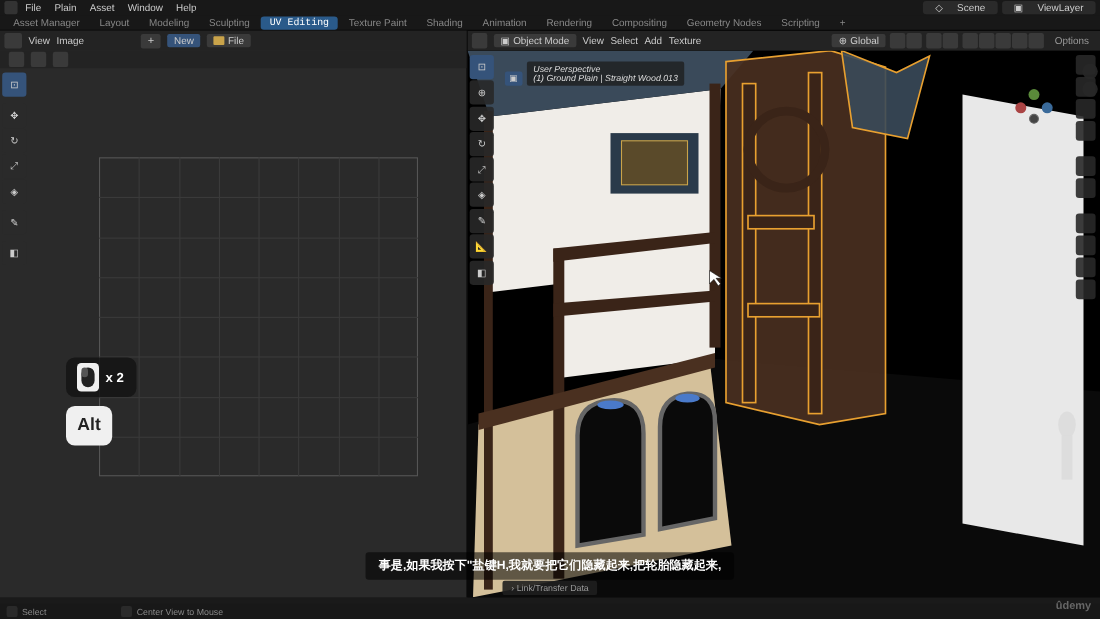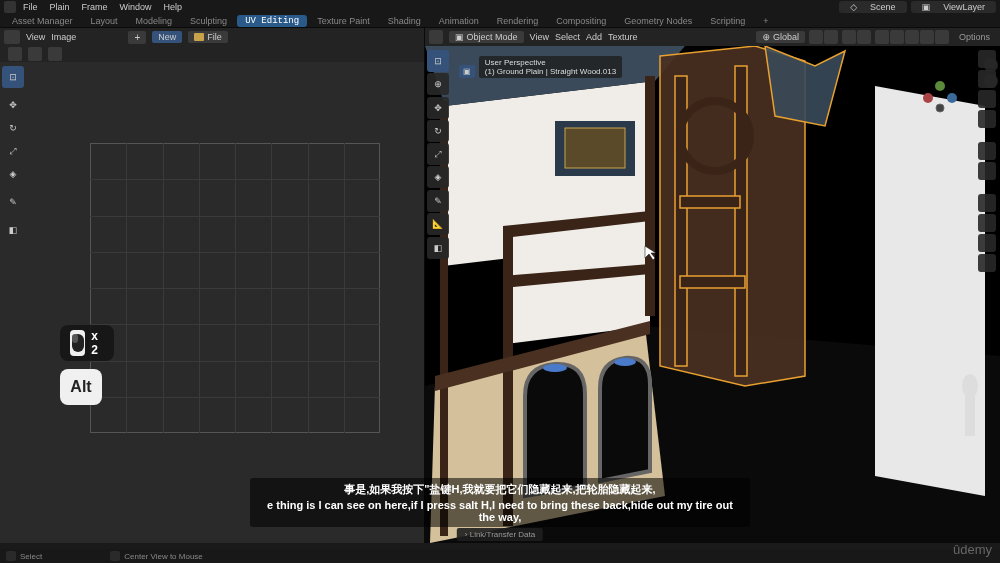--- a/index.html
+++ b/index.html
@@ -48,61 +48,61 @@
 .vp-toolbar { position: absolute; left: 2px; top: 22px; width: 26px; display: flex; flex-direction: column; gap: 1px; z-index: 10; }
 .vp-toolbar .tool { width: 22px; height: 22px; background: rgba(40,40,40,0.9); border-radius: 3px; display: flex; align-items: center; justify-content: center; }
 .vp-toolbar .tool.active { background: #35537a; }
 
 .vp-toolbar-right { position: absolute; right: 2px; top: 22px; width: 20px; display: flex; flex-direction: column; gap: 2px; z-index: 10; }
 .vp-toolbar-right .tool-sm { width: 18px; height: 18px; background: rgba(40,40,40,0.9); border-radius: 3px; }
 
 .vp-overlay { position: absolute; left: 34px; top: 28px; z-index: 10; font-size: 8px; }
 .vp-overlay .badge { background: #35537a; padding: 2px 4px; border-radius: 2px; display: inline-block; }
 .vp-overlay .info-box { background: rgba(30,30,30,0.8); padding: 2px 6px; border-radius: 2px; margin-left: 2px; display: inline-block; }
-.vp-overlay .info-line { color: #ddd; }
+.vp-overlay .info-line { color: #ddd; font-style: italic; }
 
 .vp-gizmo { position: absolute; right: 40px; top: 48px; width: 40px; height: 40px; z-index: 10; }
 
 .nav-tools { position: absolute; right: 2px; top: 30px; display: flex; flex-direction: column; gap: 2px; z-index: 10; }
 .nav-tools .nav-btn { width: 14px; height: 14px; background: rgba(60,60,60,0.6); border-radius: 7px; }
 
 .scene3d { position: absolute; inset: 0; top: 18px; }
 
 .key-hints { position: absolute; left: 60px; bottom: 150px; z-index: 20; }
-.key-hint { background: rgba(20,20,20,0.85); border-radius: 8px; padding: 6px 10px; display: flex; align-items: center; gap: 6px; margin-bottom: 8px; width: 54px; height: 36px; }
+.key-hint { background: rgba(20,20,20,0.85); border-radius: 8px; padding: 6px 10px; display: flex; align-items: center; gap: 6px; margin-bottom: 8px; width: 64px; height: 36px; }
 .key-hint .icon-box { width: 20px; height: 26px; background: #f0f0f0; border-radius: 4px; display: flex; align-items: center; justify-content: center; }
 .key-hint .mult { color: #fff; font-size: 12px; font-weight: bold; }
 .key-hint.alt-key { background: #f0f0f0; width: 42px; justify-content: center; }
 .key-hint.alt-key .alt-text { color: #222; font-size: 16px; font-weight: bold; }
 
 .subtitles { position: absolute; bottom: 36px; left: 50%; transform: translateX(-50%); text-align: center; z-index: 20; background: rgba(0,0,0,0.55); padding: 4px 12px; border-radius: 3px; }
 .subtitles .line1 { color: #fff; font-size: 11px; font-weight: bold; margin-bottom: 2px; }
 .subtitles .line2 { color: #fff; font-size: 11px; font-weight: bold; }
 
 .context-hint { position: absolute; bottom: 22px; left: 50%; transform: translateX(-50%); background: rgba(30,30,30,0.9); padding: 2px 8px; border-radius: 2px; font-size: 8px; color: #999; z-index: 20; }
 
 .status-bar { position: absolute; bottom: 0; left: 0; right: 0; height: 14px; background: #181818; display: flex; align-items: center; padding: 0 6px; font-size: 8px; color: #888; }
 .status-bar .sb-left { display: flex; gap: 4px; align-items: center; }
 .status-bar .sb-box { width: 10px; height: 10px; background: #2a2a2a; border-radius: 2px; }
 .status-bar .sb-right { margin-left: auto; }
 
-.udemy-logo { position: absolute; bottom: 6px; right: 8px; font-size: 13px; color: #666; font-weight: normal; z-index: 30; }
+.udemy-logo { position: absolute; bottom: 6px; right: 8px; font-size: 10px; color: #666; font-weight: bold; z-index: 30; }
 
 .folder-icon { width: 10px; height: 8px; background: #c9a34a; border-radius: 1px; display: inline-block; }
 .plus-icon::before { content: '+'; font-size: 10px; }
 .mouse-svg { width: 14px; height: 20px; }
 </style>
 </head>
 <body>
 
 <div class="top-menu">
   <div class="logo"></div>
   <span>File</span>
   <span>Plain</span>
-  <span>Frame</span>
+  <span>Asset</span>
   <span>Window</span>
   <span>Help</span>
   <div class="scene-controls">
     <div class="scene-box">
       <span>◇</span>
       <span>Scene</span>
     </div>
     <div class="scene-box">
       <span>▣</span>
       <span>ViewLayer</span>
@@ -324,21 +324,20 @@
     </div>
     <span class="mult">x 2</span>
   </div>
   <div class="key-hint alt-key">
     <span class="alt-text">Alt</span>
   </div>
 </div>
 
 <div class="subtitles">
   <div class="line1">事是,如果我按下"盐键H,我就要把它们隐藏起来,把轮胎隐藏起来,</div>
-  <div class="line2">e thing is I can see on here,if I press salt H,I need to bring these back,hide out my tire out the way,</div>
 </div>
 
 <div class="context-hint">
   <span>› </span>
   <span>Link/Transfer Data</span>
 </div>
 
 <div class="status-bar">
   <div class="sb-left">
     <div class="sb-box"></div>

